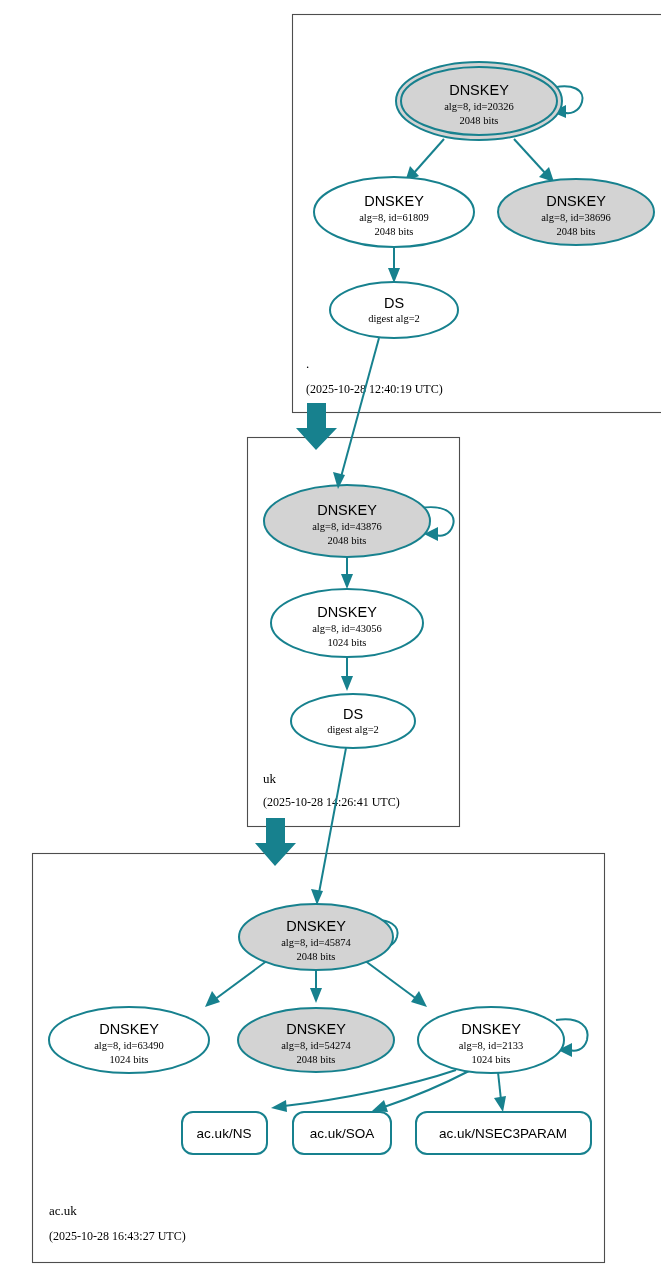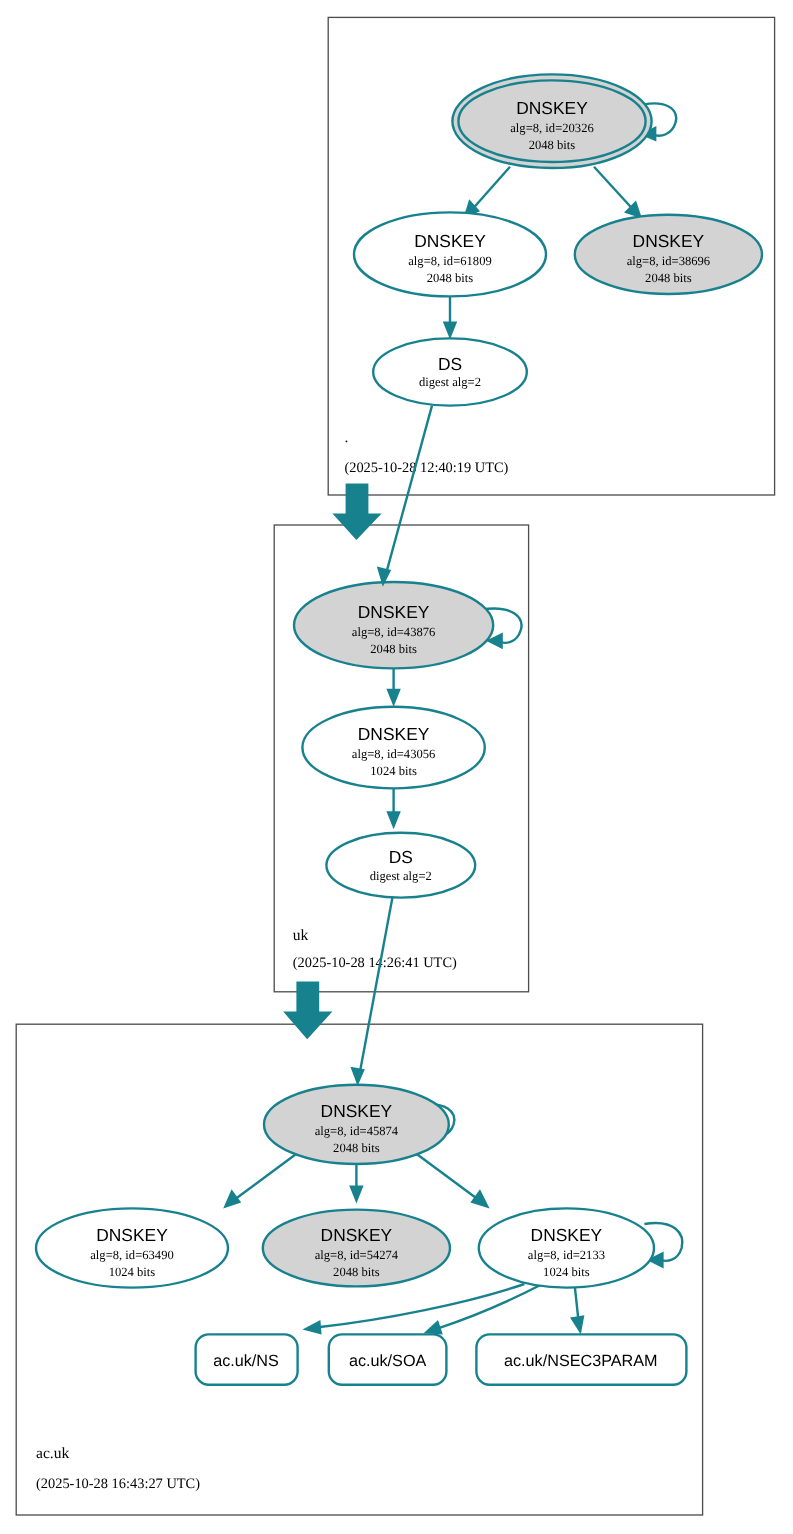--- a/index.html
+++ b/index.html
@@ -13,20 +13,21 @@
     height: 1278px;
     position: relative;
     font-family: "Liberation Sans", sans-serif;
     overflow: hidden;
   }
   #graph-root {
     position: absolute;
     left: 0; top: 0;
     width: 526px;
     height: 1278px;
+    padding-left: 19px;
   }
   svg#dnssec-graph {
     display: block;
     width: 661px;
     height: 1278px;
   }
   .zone-box {
     fill: none;
     stroke: #4d4d4d;
     stroke-width: 1.1;

